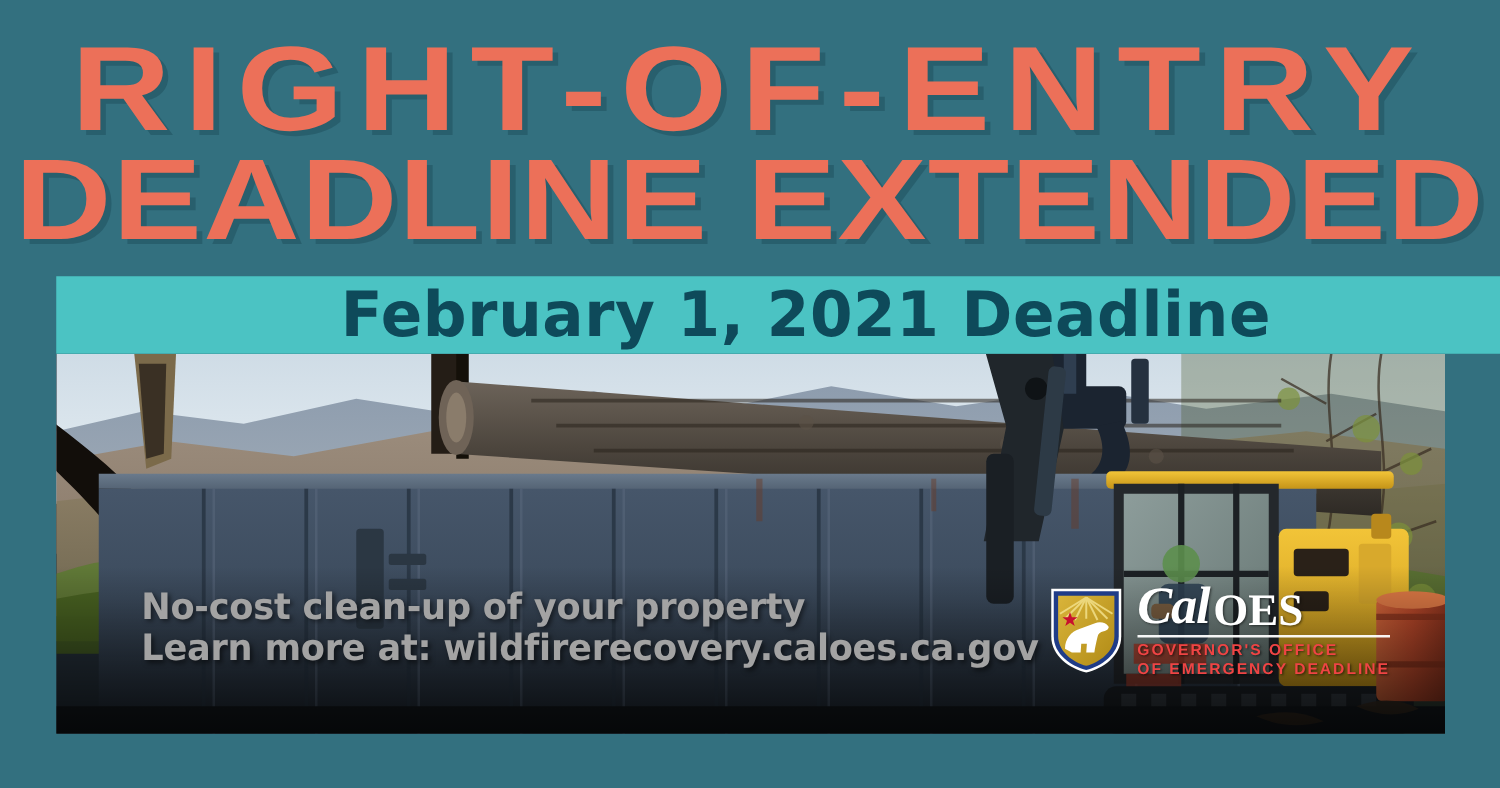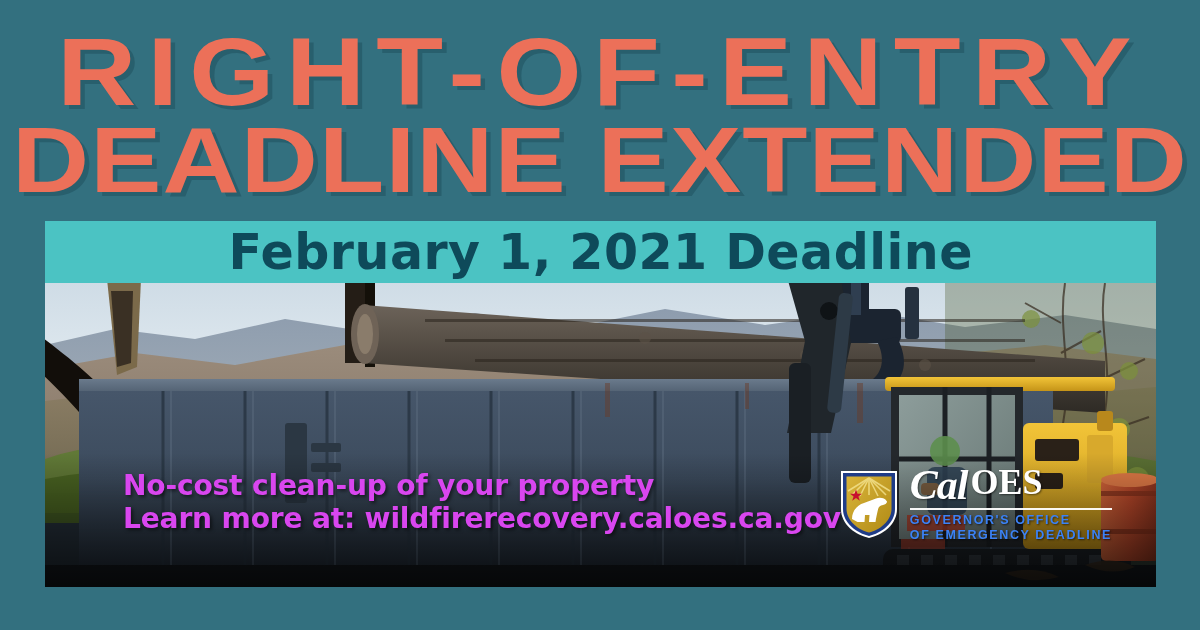--- a/index.html
+++ b/index.html
@@ -36,20 +36,21 @@
     transform:scaleX(1.16);
     transform-origin:50% 50%;
   }
 
   
   .date-banner{
     position:absolute;left:45px;top:221px;width:1111px;height:62px;
     background:#4bc3c3;
     display:flex;align-items:center;justify-content:center;
     z-index:6;
+    padding-left:44px;
   }
   .date-banner .date-text{
     color:#0e4a5a;
     font-size:50px;
     font-weight:700;
     letter-spacing:0.5px;
     line-height:1;
     white-space:nowrap;
     font-family:"DejaVu Sans","Liberation Sans",sans-serif;
     transform:scaleX(.98);
@@ -58,53 +59,52 @@
   
   .photo{
     position:absolute;left:45px;top:283px;width:1111px;height:304px;
     overflow:hidden;background:#25303a;
   }
   .photo-svg{position:absolute;left:0;top:0;width:100%;height:100%;display:block;}
 
   
   .caption{
     position:absolute;left:68px;bottom:52px;z-index:8;
-    color:#d946ef;
+    color:#a3a3a3;
     line-height:1.13;
     text-shadow:2px 2px 4px rgba(0,0,0,.55);
     font-family:"DejaVu Sans","Liberation Sans",sans-serif;
-    margin-left:10px;
   }
   .caption div{
     font-size:29px;font-weight:700;white-space:nowrap;letter-spacing:-0.2px;
     transform:scaleX(.97);transform-origin:0 50%;
   }
 
   
   .logo{
     position:absolute;right:44px;bottom:44px;z-index:9;
     display:flex;align-items:center;gap:10px;
   }
   .logo-shield{width:62px;height:73px;display:block;flex:0 0 auto;}
   .logo-words{display:flex;flex-direction:column;justify-content:center;}
   .logo-top{
-    display:flex;align-items:flex-start;color:#fff;line-height:1;
+    display:flex;align-items:flex-end;color:#fff;line-height:1;
     text-shadow:1px 1px 2px rgba(0,0,0,.5);
   }
   .logo-cal{
     font-family:"Liberation Serif","DejaVu Serif",serif;
     font-style:italic;font-weight:700;font-size:42px;letter-spacing:-1px;
   }
   .logo-oes{
     font-family:"Liberation Serif","DejaVu Serif",serif;
     font-weight:700;font-size:36px;letter-spacing:0px;margin-left:3px;
   }
   .logo-rule{height:2px;background:#ffffff;margin:2px 0 3px 0;opacity:.95;}
   .logo-sub{
-    color:#3b82f6;font-size:12.5px;font-weight:700;letter-spacing:1.6px;
+    color:#ef4444;font-size:12.5px;font-weight:700;letter-spacing:1.6px;
     line-height:1.22;white-space:nowrap;
     text-shadow:1px 1px 2px rgba(0,0,0,.6);
     font-family:"Liberation Sans","DejaVu Sans",sans-serif;
   }
 </style>
 </head>
 <body>
 
 <div class="stage">
 

